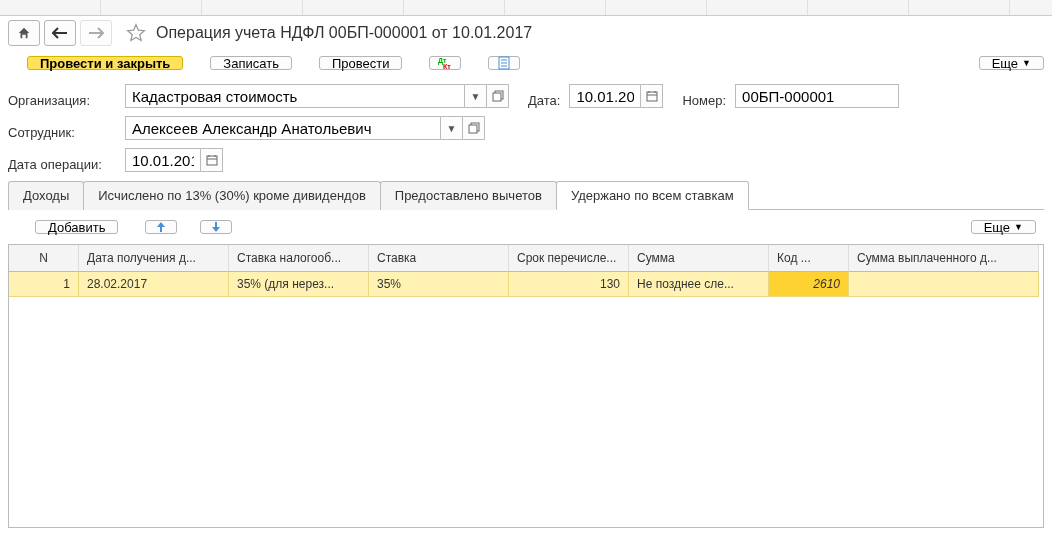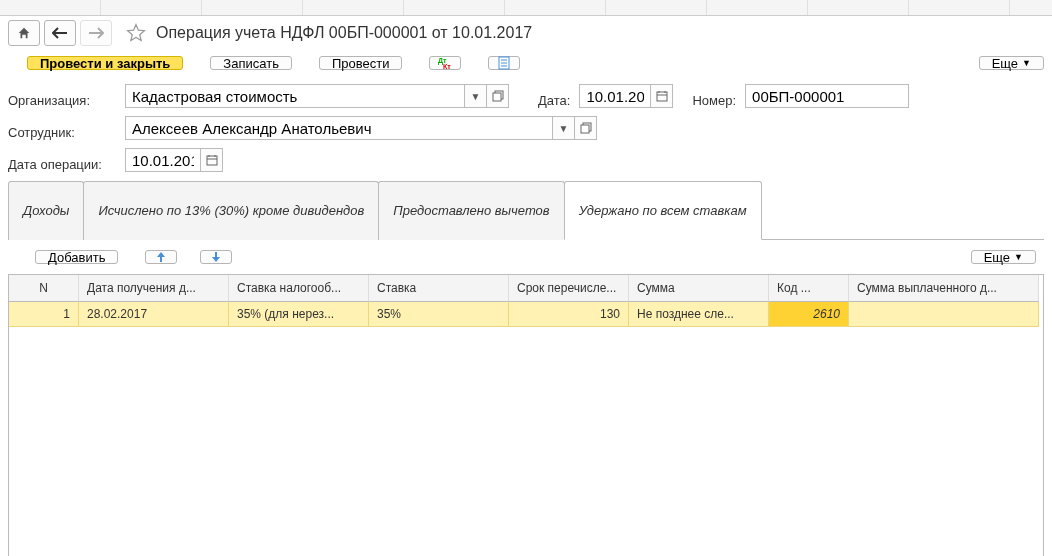--- a/index.html
+++ b/index.html
@@ -94,31 +94,30 @@
     cursor: pointer;
     font-size: 10px;
     color: #555;
   }
   .tabs {
     display: flex;
     border-bottom: 1px solid #bbb;
     margin-top: 6px;
   }
   .tab {
-    padding: 21px 14px;
+    padding: 6px 14px;
     border: 1px solid #bbb;
     border-bottom: none;
     background: #f4f4f4;
     margin-right: -1px;
     cursor: pointer;
     position: relative;
     top: 1px;
     border-radius: 3px 3px 0 0;
     font-size: 13px;
-    font-style: italic;
   }
   .tab.active {
     background: #fff;
     border-bottom: 1px solid #fff;
   }
   .tab-toolbar {
     display: flex;
     align-items: center;
     gap: 8px;
     padding: 10px 8px;
@@ -221,40 +220,40 @@
     <div class="input-group">
       <input class="text-input" style="width: 340px;" value="Кадастровая стоимость">
       <div class="select-arrow">▼</div>
       <div class="open-btn">
         <svg width="12" height="12" viewBox="0 0 12 12">
             <rect x="3" y="1" width="8" height="8" fill="none" stroke="#666"></rect>
             <rect x="1" y="3" width="8" height="8" fill="#fff" stroke="#666"></rect>
           </svg>
       </div>
     </div>
-    <span style="margin-left:20px">Дата:</span>
+    <span style="margin-left:10px">Дата:</span>
     <div class="input-group">
       <input class="text-input" style="width: 72px;" value="10.01.2017">
       <div class="cal-btn">
         <svg width="12" height="12" viewBox="0 0 12 12">
             <rect x="1" y="2" width="10" height="9" fill="none" stroke="#666"></rect>
             <line x1="1" y1="5" x2="11" y2="5" stroke="#666"></line>
             <line x1="3" y1="1" x2="3" y2="3" stroke="#666"></line>
             <line x1="9" y1="1" x2="9" y2="3" stroke="#666"></line>
           </svg>
       </div>
     </div>
     <span style="margin-left:10px">Номер:</span>
     <input class="text-input" style="width: 164px;" value="00БП-000001">
   </div>
 
   <div class="form-row">
     <span class="form-label">Сотрудник:</span>
     <div class="input-group">
-      <input class="text-input" style="width: 428px;" value="Алексеев Александр Анатольевич">
+      <input class="text-input" style="width: 316px;" value="Алексеев Александр Анатольевич">
       <div class="select-arrow">▼</div>
       <div class="open-btn">
         <svg width="12" height="12" viewBox="0 0 12 12">
             <rect x="3" y="1" width="8" height="8" fill="none" stroke="#666"></rect>
             <rect x="1" y="3" width="8" height="8" fill="#fff" stroke="#666"></rect>
           </svg>
       </div>
     </div>
   </div>
 

